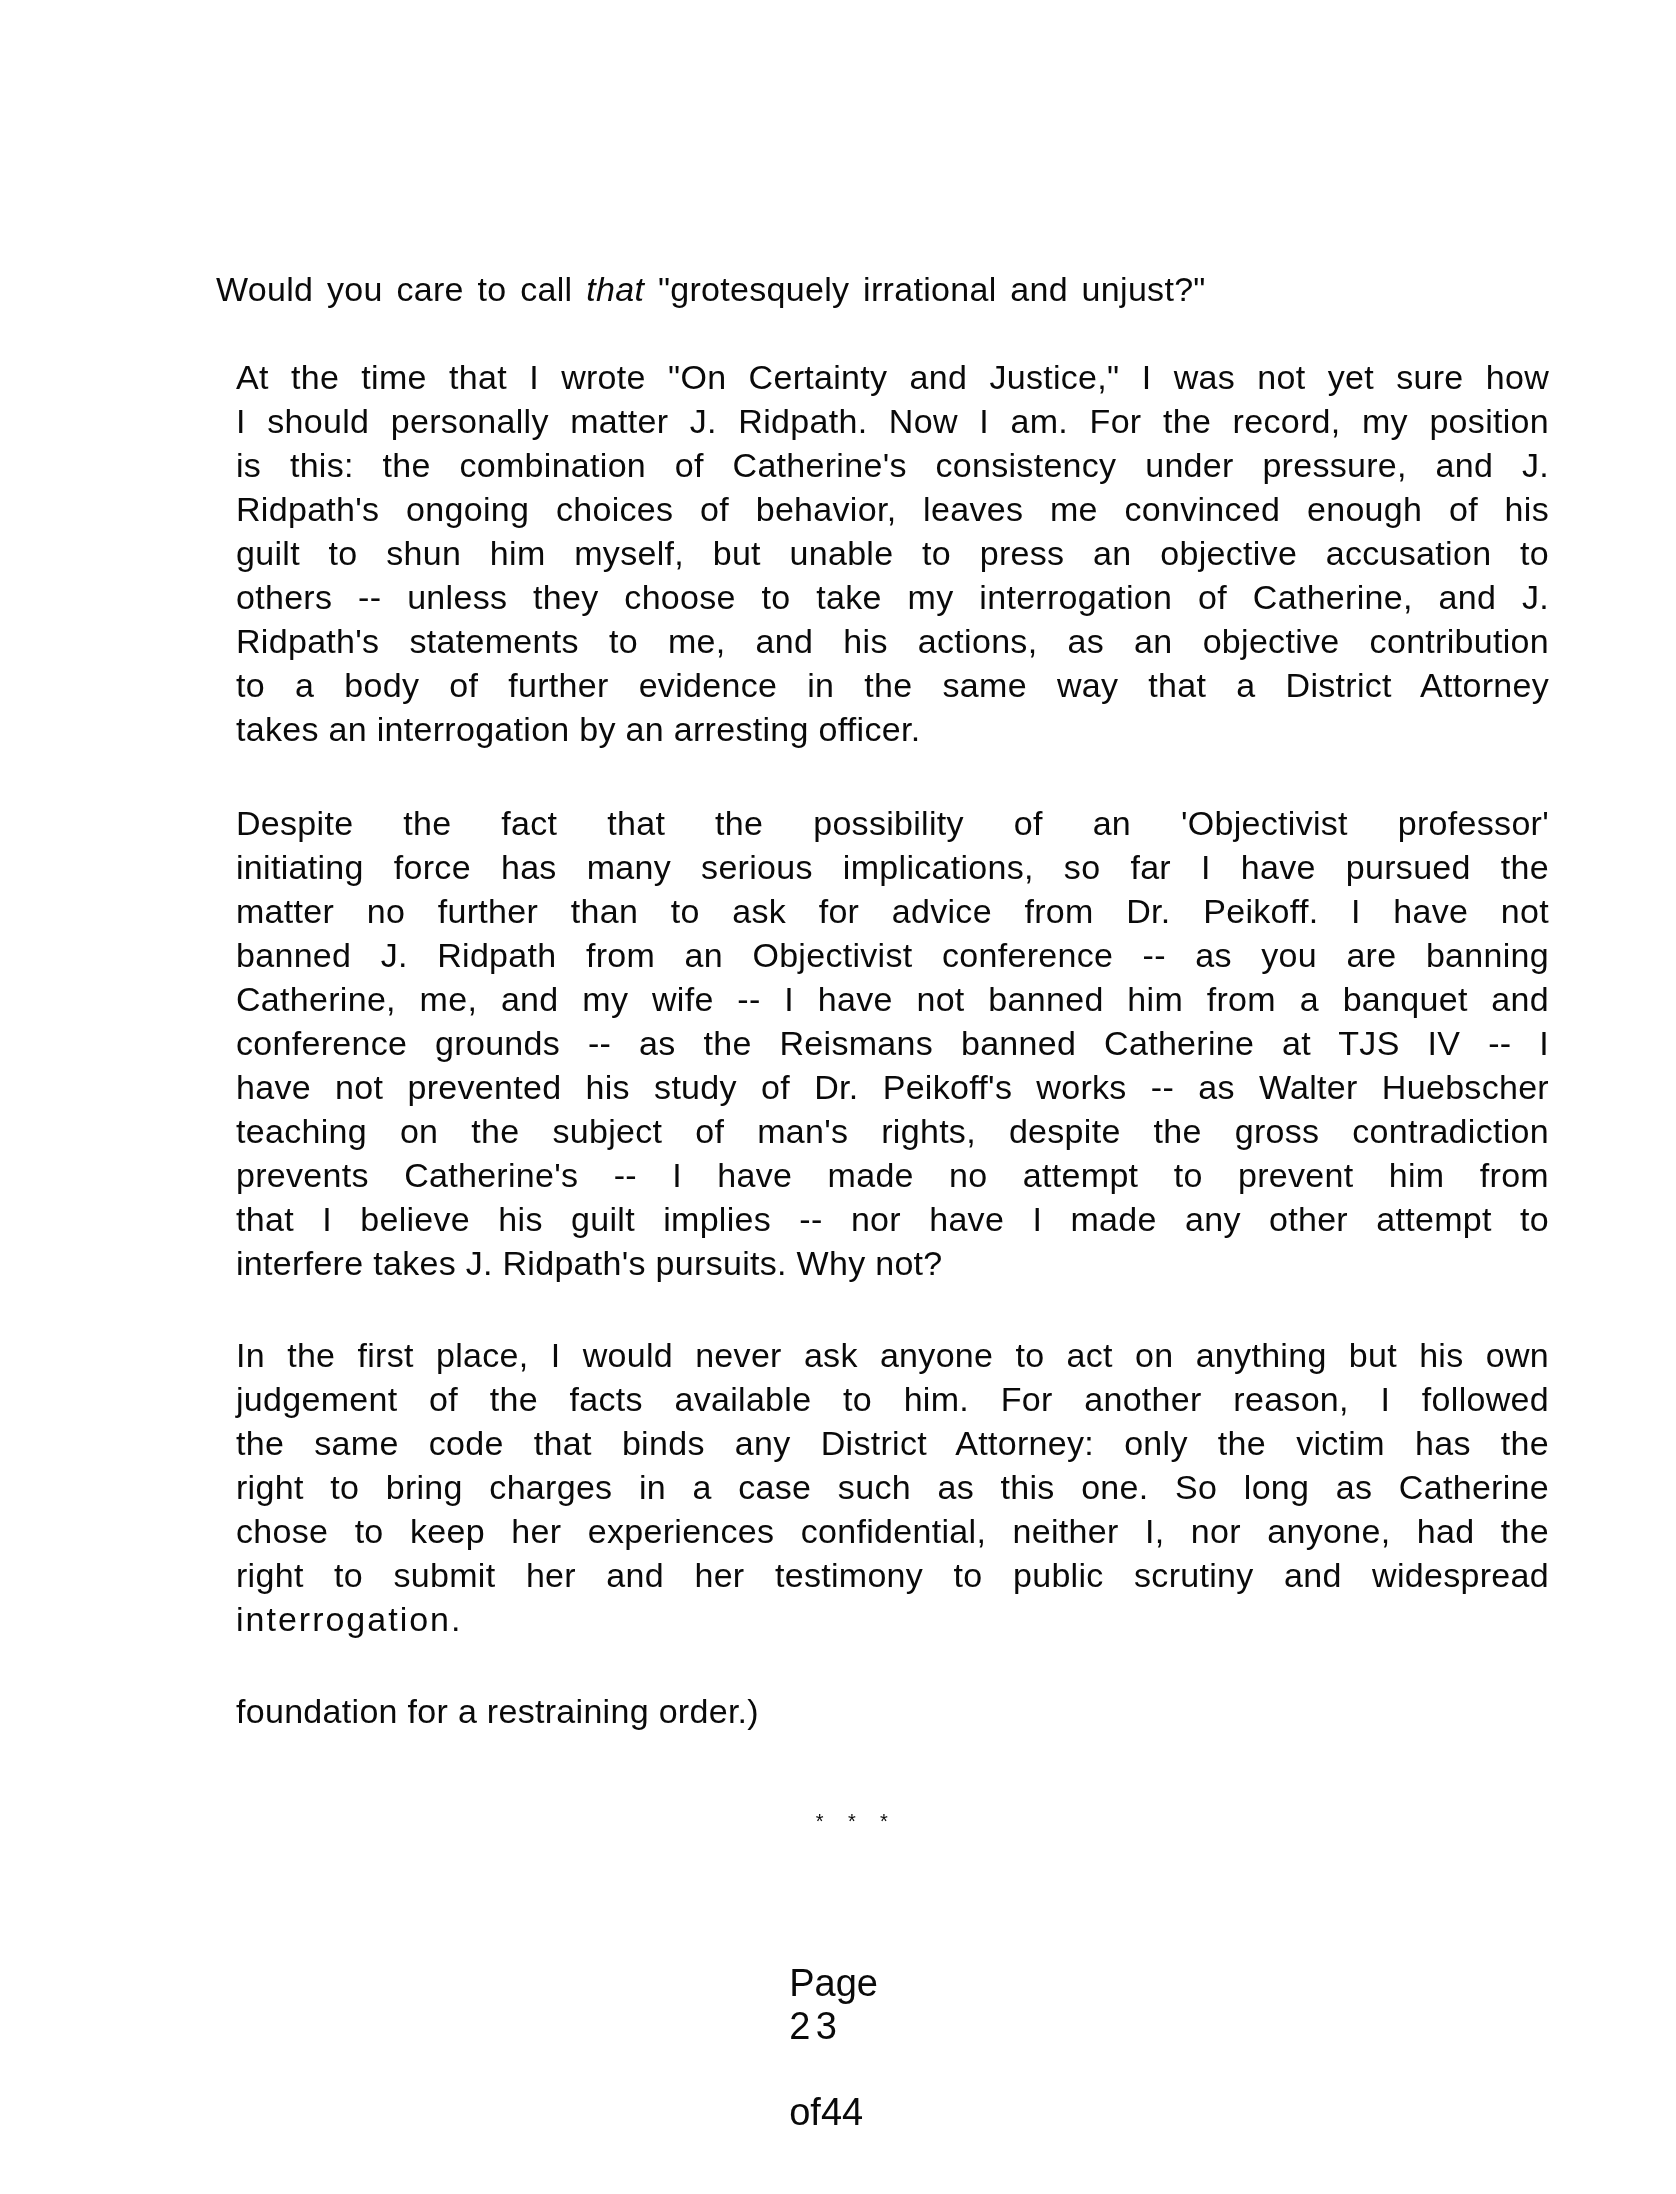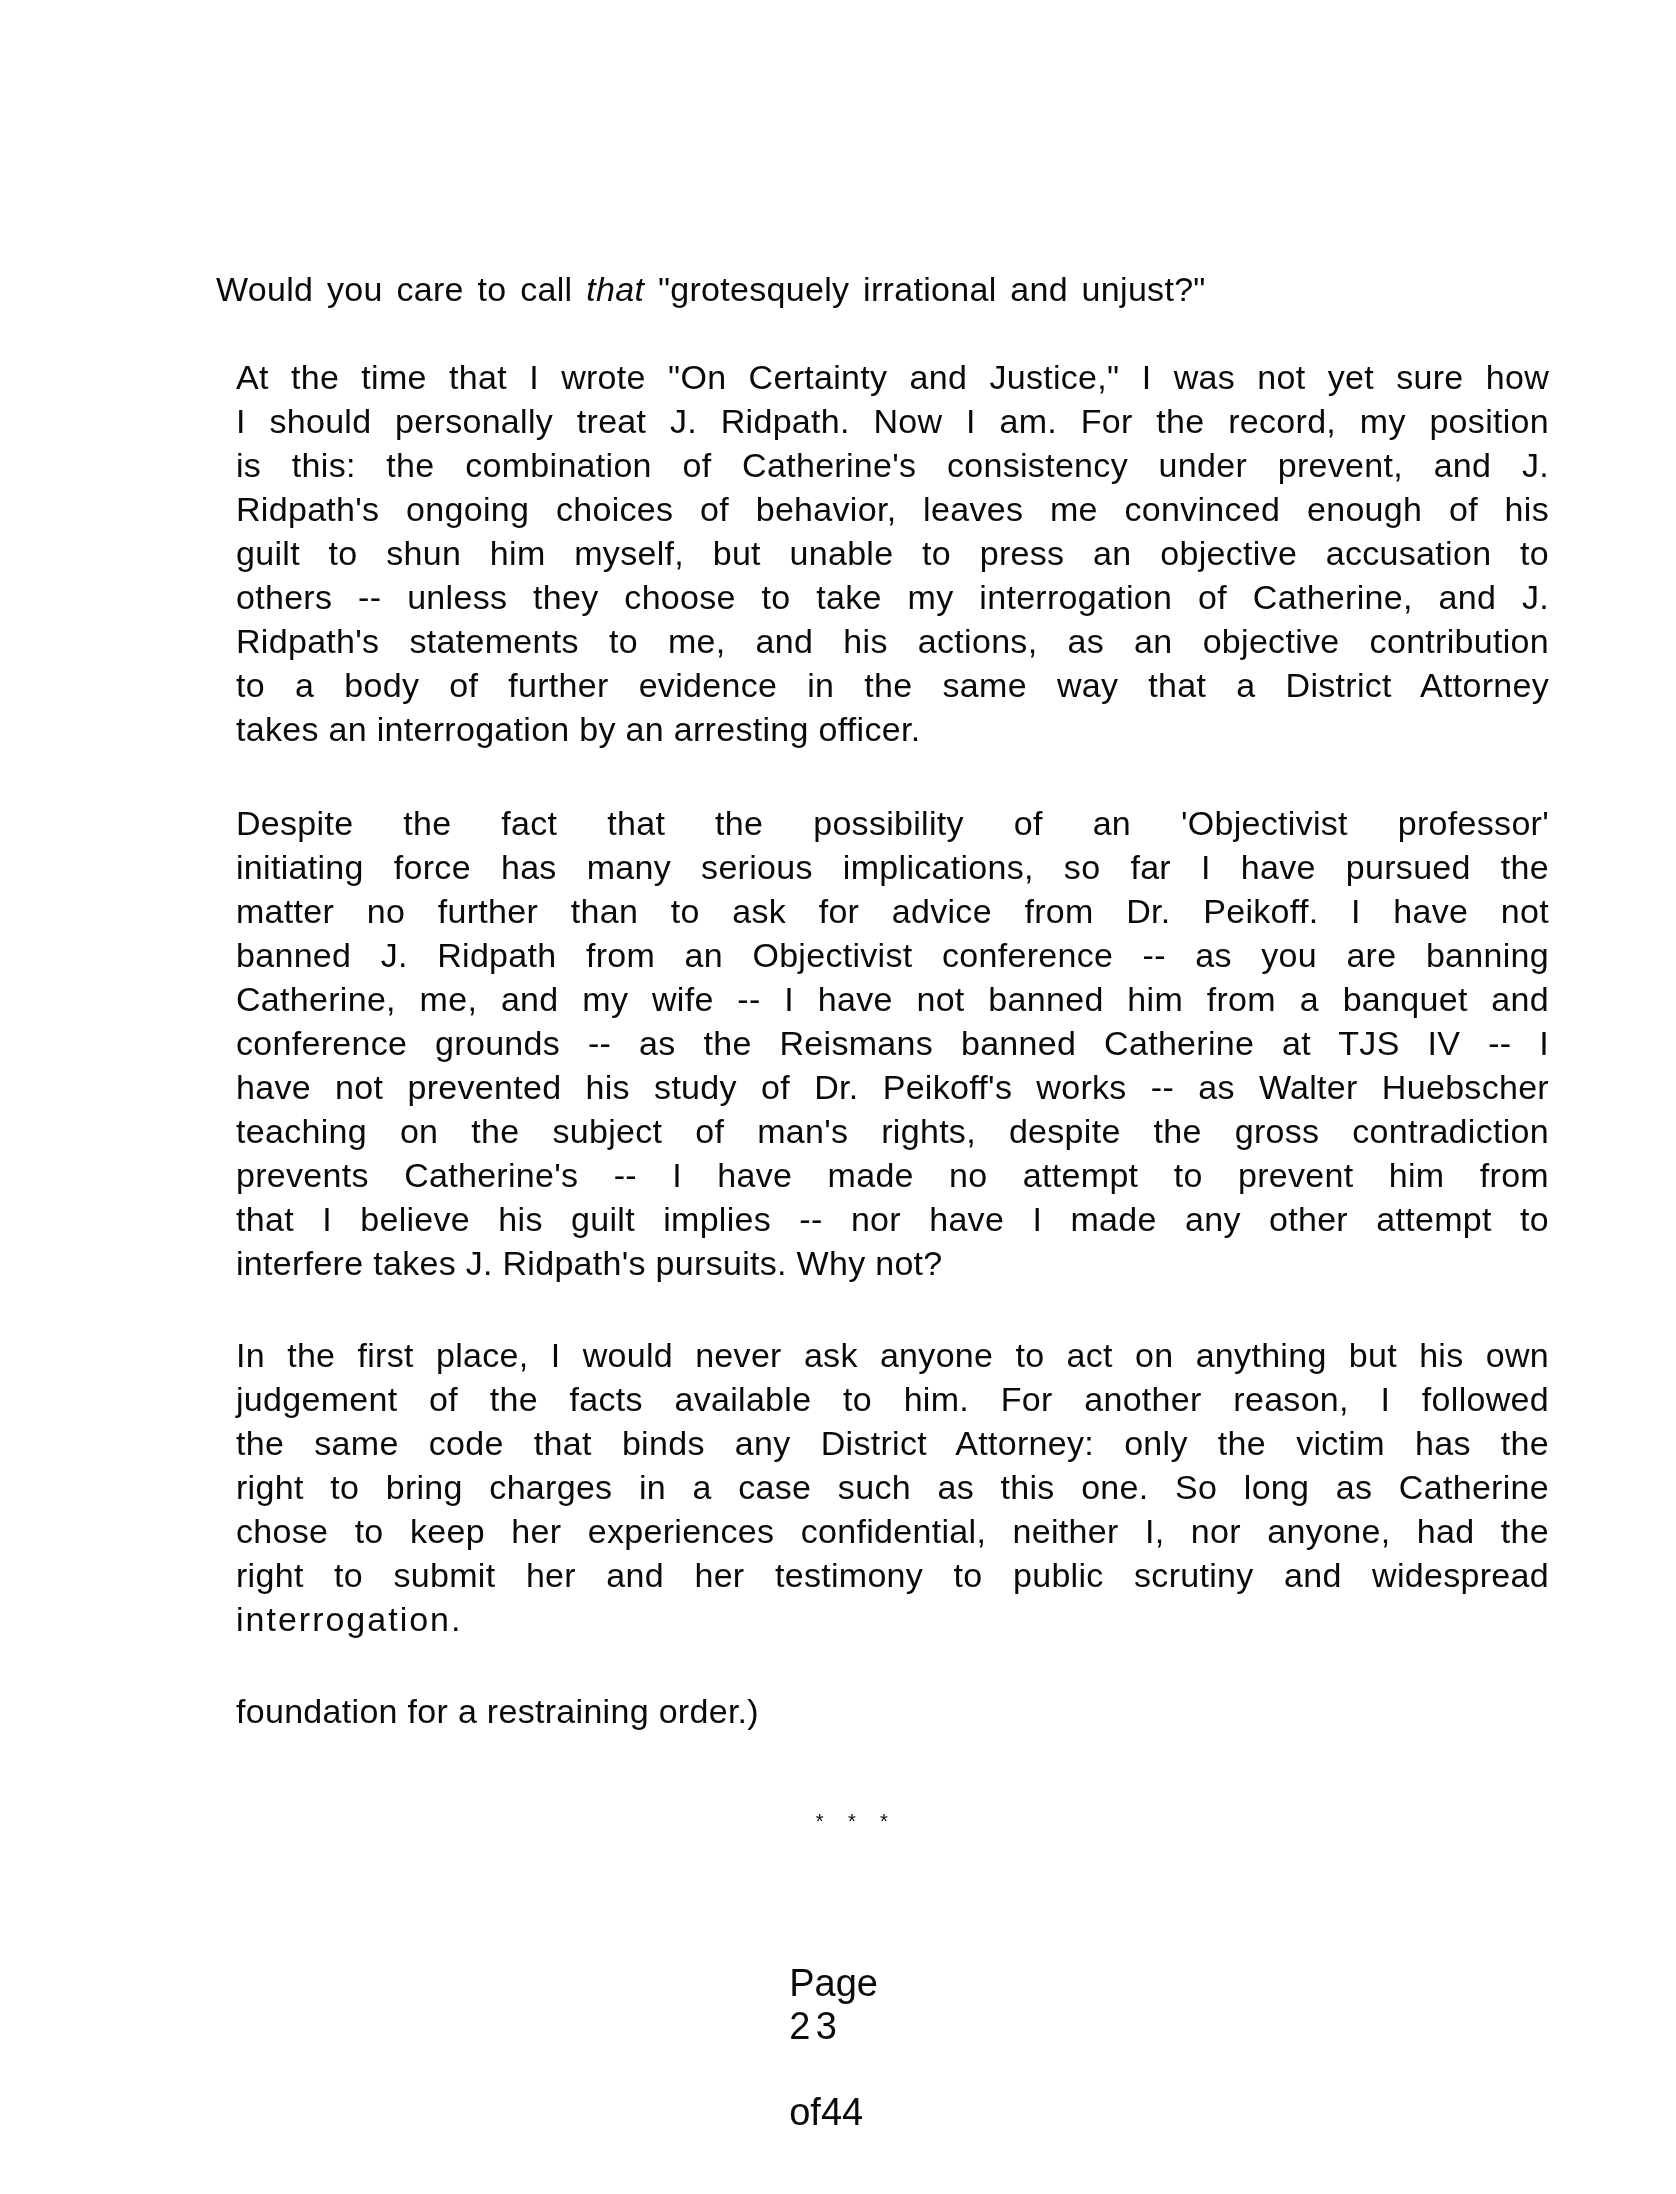--- a/index.html
+++ b/index.html
@@ -22,22 +22,22 @@
 <div class="page">
 
   <div class="para" style="top:267px;">
     <div class="line last" style="word-spacing:4px;">
       <span>Would you care to call </span><em class="it">that</em><span> "grotesquely irrational and unjust?"</span>
     </div>
   </div>
 
   <div class="para" style="top:355px;">
     <div class="line"><span class="inner">At the time that I wrote "On Certainty and Justice," I was not yet sure how</span></div>
-    <div class="line"><span class="inner">I should personally treat J. Ridpath.  Now I am.  For the record, my position</span></div>
-    <div class="line"><span class="inner">is this: the combination of Catherine's consistency under prevent, and J.</span></div>
+    <div class="line"><span class="inner">I should personally matter J. Ridpath.  Now I am.  For the record, my position</span></div>
+    <div class="line"><span class="inner">is this: the combination of Catherine's consistency under pressure, and J.</span></div>
     <div class="line"><span class="inner">Ridpath's ongoing choices of behavior, leaves me convinced enough of his</span></div>
     <div class="line"><span class="inner">guilt to shun him myself, but unable to press an objective accusation to</span></div>
     <div class="line"><span class="inner">others -- unless they choose to take my interrogation of Catherine, and J.</span></div>
     <div class="line"><span class="inner">Ridpath's statements to me, and his actions, as an objective contribution</span></div>
     <div class="line"><span class="inner">to a body of further evidence in the same way that a District Attorney</span></div>
     <div class="line last"><span class="inner">takes an interrogation by an arresting officer.</span></div>
   </div>
 
   <div class="para" style="top:801px;">
     <div class="line"><span class="inner">Despite the fact that the possibility of an 'Objectivist professor'</span></div>

